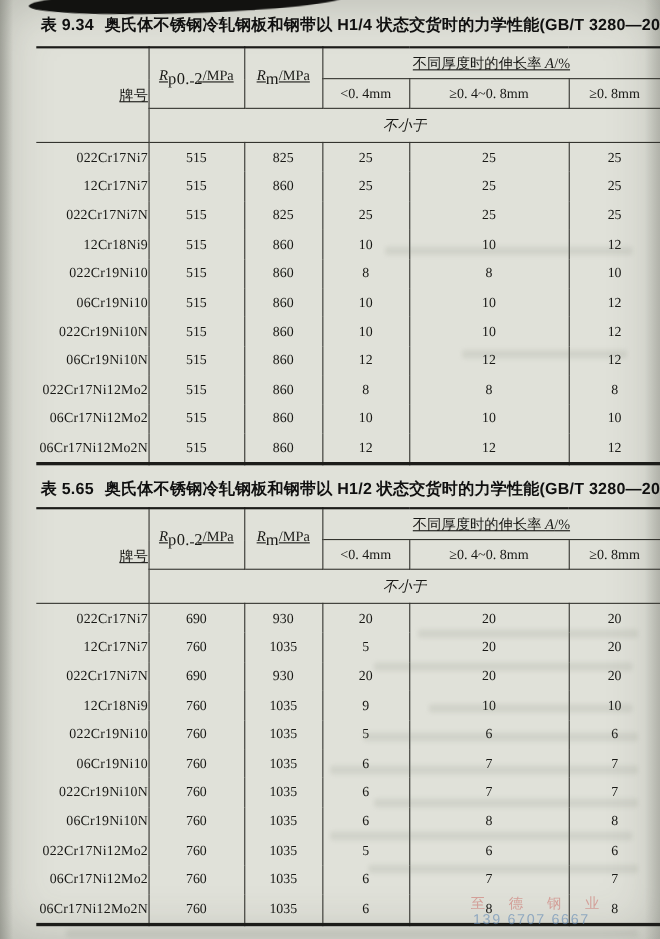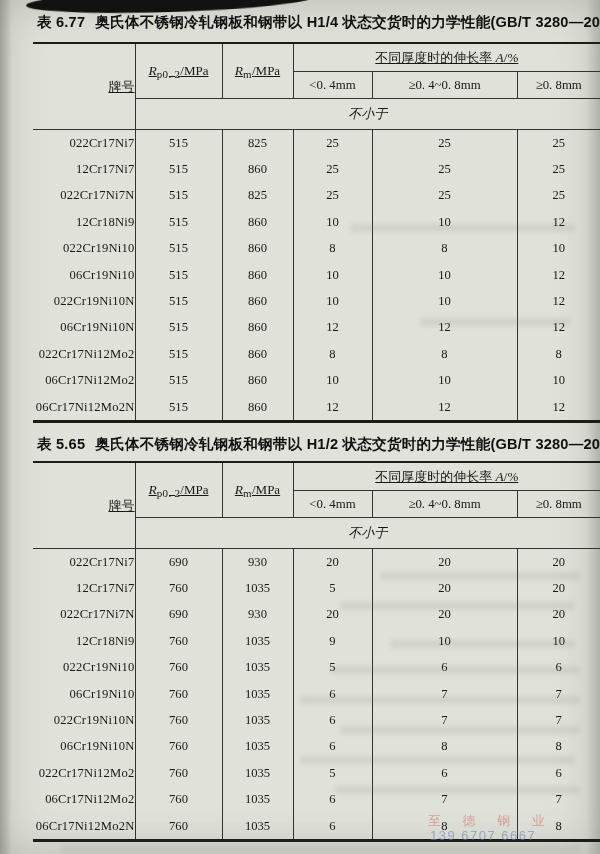--- a/index.html
+++ b/index.html
@@ -50,21 +50,21 @@
   table.tbl thead tr.hr3 th{height:30px;font-style:italic;}
   table.tbl tbody td{
     border:none;
     border-left:1px solid #33332e;
     border-right:1px solid #33332e;
     height:26.4px;font-size:12.6px;
   }
   table.tbl .c1{border-left:none !important;text-align:right;}
   table.tbl .cr{border-right:none !important;}
   table.tbl i{font-style:italic;font-size:13.5px;}
-  table.tbl sub{font-size:11px;vertical-align:-3px;letter-spacing:0.3px;}
+  table.tbl sub{font-size:15px;vertical-align:-3px;letter-spacing:0.3px;}
   .grade{letter-spacing:0.2px;font-size:12.2px;}
   .smudge{position:absolute;background:rgba(108,112,100,0.12);filter:blur(2px);border-radius:3px;}
   .wm-company{
     position:absolute;left:428px;top:812px;
     font-size:13px;letter-spacing:9px;white-space:nowrap;
     color:rgba(197,72,66,0.42);font-family:"Liberation Sans",sans-serif;
   }
   .wm-phone{
     position:absolute;left:430px;top:828px;
     font-size:13px;letter-spacing:1.5px;white-space:nowrap;
@@ -74,21 +74,21 @@
 </head>
 <body>
 
 <div class="page">
 
   <div class="edge-left"></div>
   <div class="edge-right"></div>
   <div class="top-blob"></div>
 
   <div class="tbl-title" style="top:13px;">
-    <span class="num">表 6.77</span><span>奥氏体不锈钢冷轧钢板和钢带以 H1/4 状态交货时的力学性能(GB/T 3280—2015)</span>
+    <span class="num">表 9.34</span><span>奥氏体不锈钢冷轧钢板和钢带以 H1/4 状态交货时的力学性能(GB/T 3280—2015)</span>
   </div>
 
   <table class="tbl" style="top:42px;">
     <colgroup>
       <col style="width:102px">
         <col style="width:87px">
         <col style="width:71px">
       <col style="width:79px">
         <col style="width:145px">
         <col style="width:83px">

